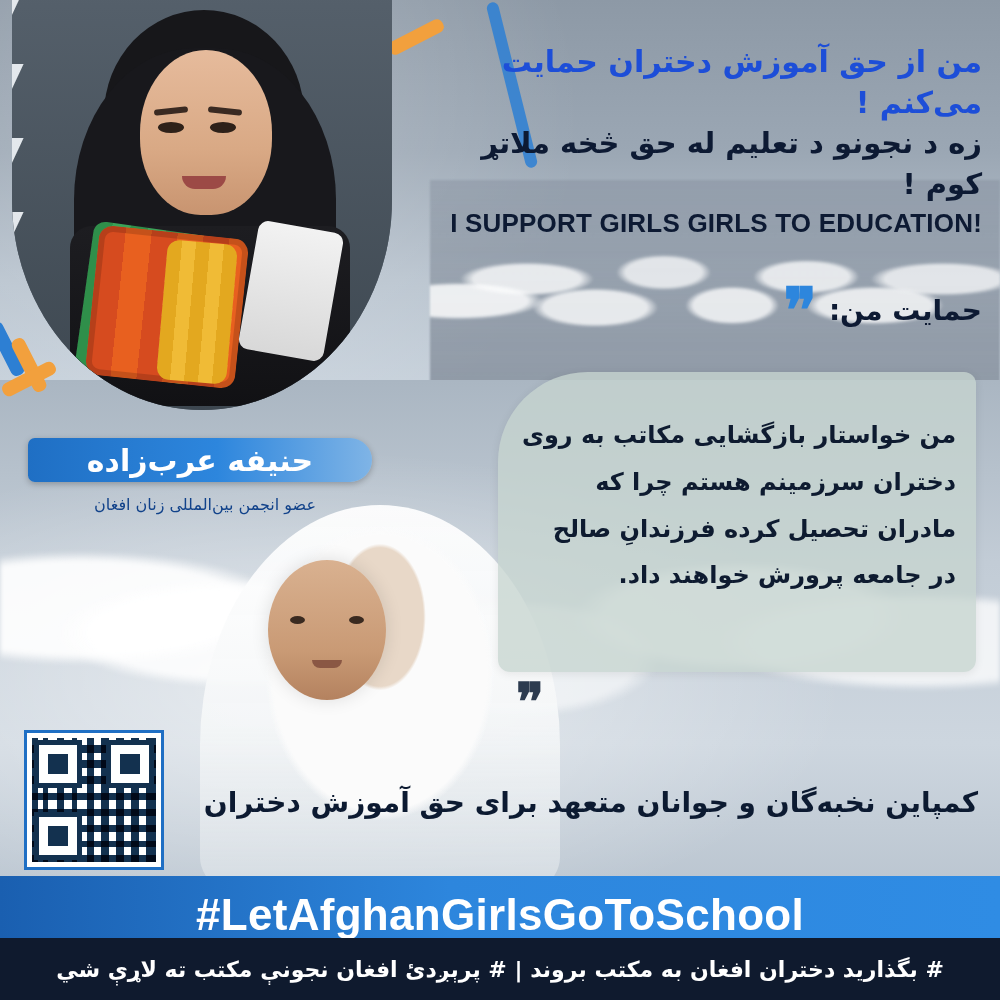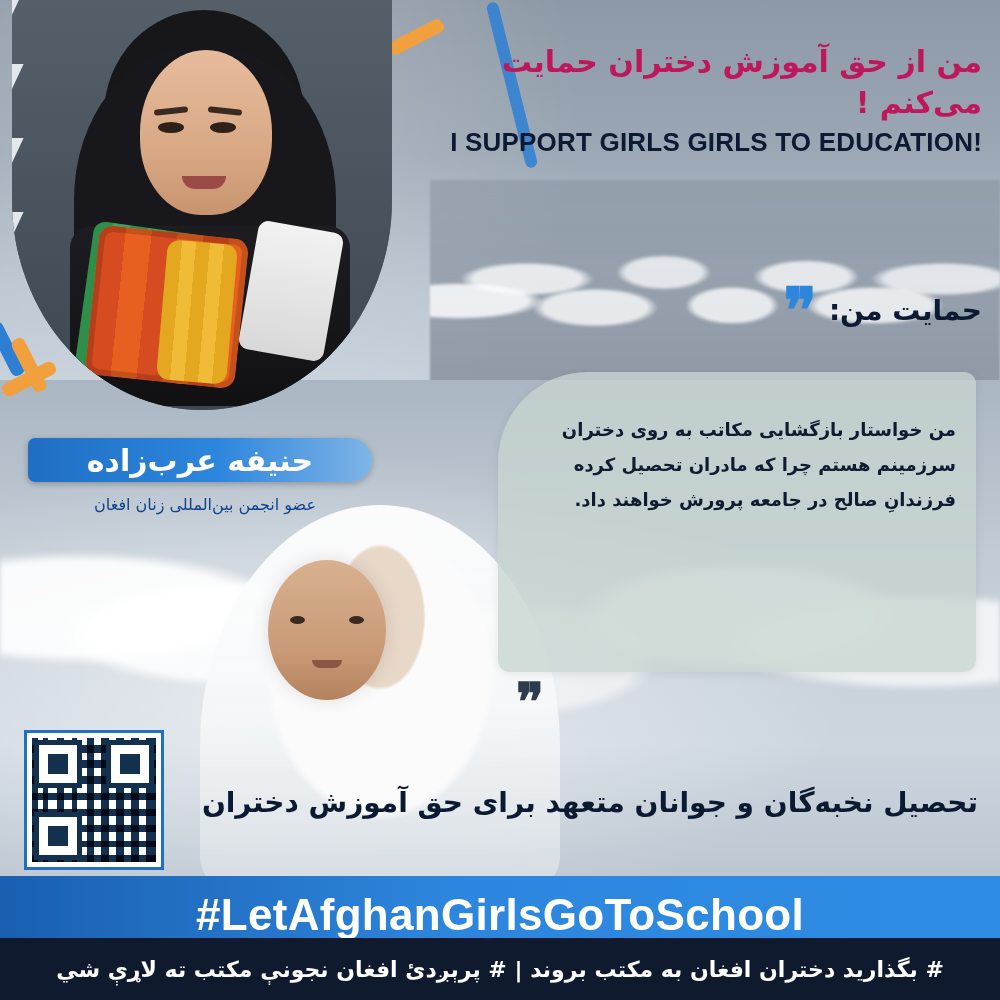--- a/index.html
+++ b/index.html
@@ -144,21 +144,21 @@
     background:linear-gradient(180deg,#f2f2f2,#d8d8d8);
     transform:rotate(10deg);
   }
 
   
   .headline{
     position:absolute;right:18px;top:42px;width:550px;
     text-align:right;direction:rtl;
   }
   .headline .l1{
-    font-size:30px;font-weight:bold;color:#be185d;line-height:1.35;
+    font-size:30px;font-weight:bold;color:#1d4ed8;line-height:1.35;
     font-family:"DejaVu Sans", sans-serif;
   }
   .headline .l2{
     font-size:29px;font-weight:bold;color:#0d1a33;line-height:1.4;
     font-family:"DejaVu Sans", sans-serif;
   }
   .headline .l3{
     direction:ltr;text-align:right;
     font-size:26px;font-weight:bold;color:#0d1a33;margin-top:4px;
     font-family:"Liberation Sans", sans-serif;letter-spacing:.2px;
@@ -192,21 +192,21 @@
   }
   .msg-box{
     position:absolute;left:498px;top:372px;width:478px;height:300px;
     background:rgba(198,213,207,.78);
     border-radius:90px 12px 12px 12px;
     box-shadow:0 2px 10px rgba(0,0,0,.08);
   }
   .msg-text{
     position:absolute;left:520px;top:412px;width:436px;
     direction:rtl;text-align:right;
-    color:#0e1b30;font-size:18px;font-weight:bold;line-height:1.95;
+    color:#0e1b30;font-size:24px;font-weight:bold;line-height:1.95;
   }
   .quote-close{
     position:absolute;left:516px;top:686px;
     font-size:52px;color:#2d3b4f;font-weight:bold;font-family:"DejaVu Serif", serif;
     line-height:.6;
   }
 
   
   .qr{
     position:absolute;left:24px;top:730px;width:140px;height:140px;
@@ -293,20 +293,21 @@
     <div class="face"></div>
     <div class="brow l"></div>
     <div class="brow r"></div>
     <div class="eye l"></div>
     <div class="eye r"></div>
     <div class="lips"></div>
   </div>
 
   <div class="headline">
     <div class="l1">من از حق آموزش دختران حمایت می‌کنم !</div>
+    <div class="l2">زه د نجونو د تعلیم له حق څخه ملاتړ کوم !</div>
     <div class="l3">I SUPPORT GIRLS GIRLS TO EDUCATION!</div>
   </div>
 
   <div class="msg-label">
     <span class="txt">حمایت من:</span>
     <span class="quote">❞</span>
   </div>
 
   <div class="msg-box"></div>
   <div class="msg-text">من خواستار بازگشایی مکاتب به روی دختران سرزمینم هستم چرا که مادران تحصیل کرده فرزندانِ صالح در جامعه پرورش خواهند داد.</div>
@@ -320,21 +321,21 @@
   </div>
 
   <div class="qr">
     <div class="inner">
       <div class="eye tl"></div>
       <div class="eye tr"></div>
       <div class="eye bl"></div>
     </div>
   </div>
 
-  <div class="campaign">تحصیل نخبه‌گان و جوانان متعهد برای حق آموزش دختران</div>
+  <div class="campaign">کمپاین نخبه‌گان و جوانان متعهد برای حق آموزش دختران</div>
 
   <div class="footer-bar">
     <span class="tag">#LetAfghanGirlsGoToSchool</span>
   </div>
   <div class="footer-bottom">
     <span class="tags">
       <span># بگذارید دختران افغان به مکتب بروند</span>
       <span>|</span>
       <span># پرېږدئ افغان نجونې مکتب ته لاړې شي</span>
     </span>

